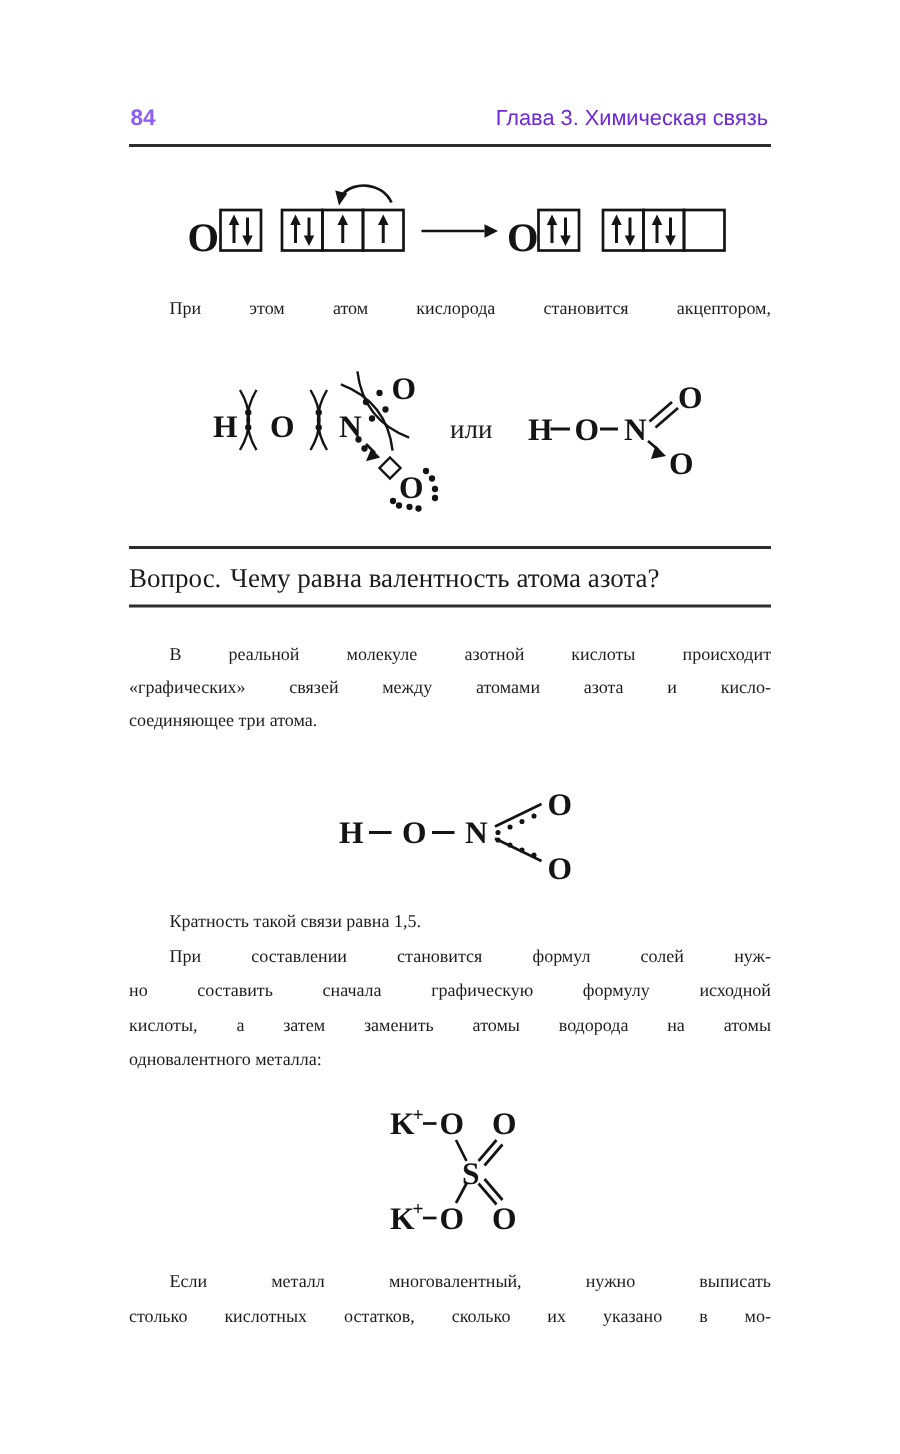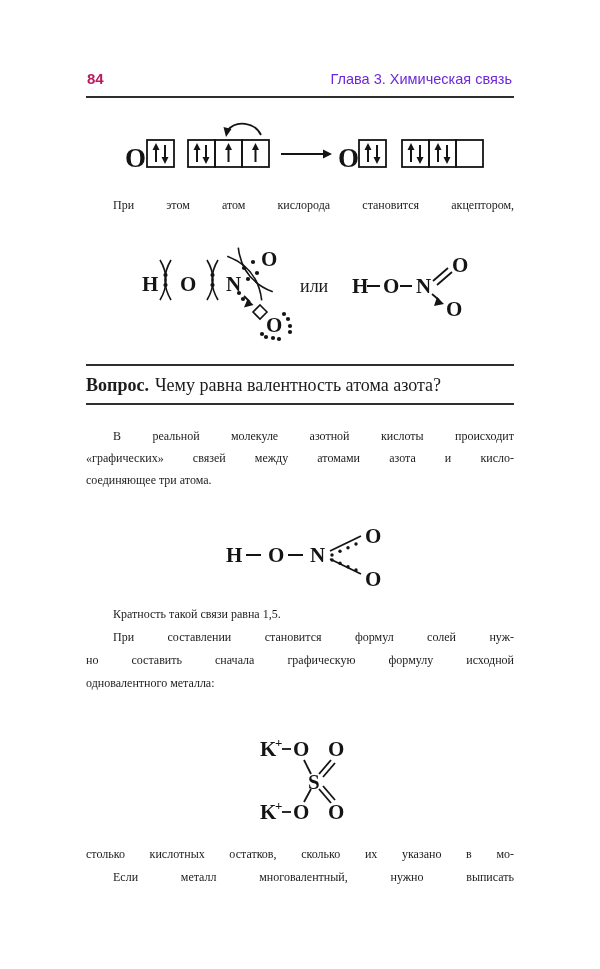--- a/index.html
+++ b/index.html
@@ -1,33 +1,33 @@
 <!DOCTYPE html>
 <html><head>
 <meta charset="utf-8">
 <style>
   html,body{margin:0;padding:0;background:#ffffff;}
   .page{position:relative;width:600px;height:969px;background:#ffffff;overflow:hidden;
         font-family:"Liberation Serif",serif;color:#1c1c1c;}
   
   .hdr-num{position:absolute;left:87px;top:70px;font-family:"Liberation Sans",sans-serif;
-           font-weight:bold;font-size:15px;color:#be185d;text-align:center;}
+           font-weight:bold;font-size:15px;color:#8b5cf6;text-align:center;}
   .hdr-chapter{position:absolute;right:88px;top:71px;font-family:"Liberation Sans",sans-serif;
            font-size:14.5px;color:#6d28d9;}
   .hdr-rule{position:absolute;left:86px;top:96px;width:428px;height:1.6px;background:#2e2e2e;}
   
   .tblock{position:absolute;left:86px;width:428px;font-size:12px;line-height:22px;}
   .lh23{line-height:23px;}
   .tline{text-align:justify;text-align-last:justify;word-spacing:-1px;}
   .tline-last{text-align:left;text-align-last:left;word-spacing:normal;}
   .ind{text-indent:27px;}
   
   .q-rule{position:absolute;left:86px;width:428px;height:1.6px;background:#2e2e2e;}
   .q-text{position:absolute;left:86px;top:374px;width:428px;font-size:18px;line-height:22px;}
-  .q-label{font-weight:bold;margin-right:6px;}
+  .q-label{font-weight:normal;margin-right:6px;}
   
   svg{position:absolute;overflow:visible;}
   .stroke{stroke:#141414;fill:none;}
   .fillk{fill:#141414;stroke:none;}
   .atxt{font-family:"Liberation Serif",serif;font-weight:bold;font-size:21px;fill:#141414;}
   .atxt-big{font-family:"Liberation Serif",serif;font-weight:bold;font-size:27px;fill:#141414;}
   .atxt-sup{font-family:"Liberation Serif",serif;font-weight:bold;font-size:13px;fill:#141414;}
   .ortxt{font-family:"Liberation Serif",serif;font-size:18px;fill:#1c1c1c;}
 </style>
 </head>
@@ -198,20 +198,21 @@
         <circle class="fillk" cx="130" cy="48" r="1.7"></circle>
     </g>
     <text class="atxt" x="139" y="21">O</text>
     <text class="atxt" x="139" y="64">O</text>
   </svg>
 
   <div class="tblock lh23" style="top:603px">
     <div class="tline-last ind">Кратность такой связи равна 1,5.</div>
     <div class="tline ind">При составлении становится формул солей нуж-</div>
     <div class="tline">но составить сначала графическую формулу исходной</div>
+    <div class="tline">кислоты, а затем заменить атомы водорода на атомы</div>
     <div class="tline-last">одновалентного металла:</div>
   </div>
 
   <svg style="left:258px;top:732px" width="100" height="95" viewBox="0 0 100 95">
     <text class="atxt" x="2" y="24">K</text>
     <text class="atxt-sup" x="17" y="15">+</text>
     <line class="stroke" style="stroke-width:1.8" x1="24" y1="17" x2="33" y2="17"></line>
     <text class="atxt" x="35" y="24">O</text>
     <text class="atxt" x="70" y="24">O</text>
     <text class="atxt" x="50" y="57">S</text>
@@ -226,17 +227,17 @@
     <text class="atxt" x="35" y="87">O</text>
     <line class="stroke" style="stroke-width:1.8" x1="46" y1="70" x2="53" y2="57"></line>
     <g>
       <line class="stroke" style="stroke-width:1.8" x1="61" y1="57" x2="73" y2="71"></line>
       <line class="stroke" style="stroke-width:1.8" x1="65" y1="54" x2="77" y2="68"></line>
     </g>
     <text class="atxt" x="70" y="87">O</text>
   </svg>
 
   <div class="tblock lh23" style="top:843px">
+    <div class="tline ind">Если металл многовалентный, нужно выписать</div>
     <div class="tline">столько кислотных остатков, сколько их указано в мо-</div>
-    <div class="tline ind">Если металл многовалентный, нужно выписать</div>
   </div>
 
 </div>
 
 </body></html>

